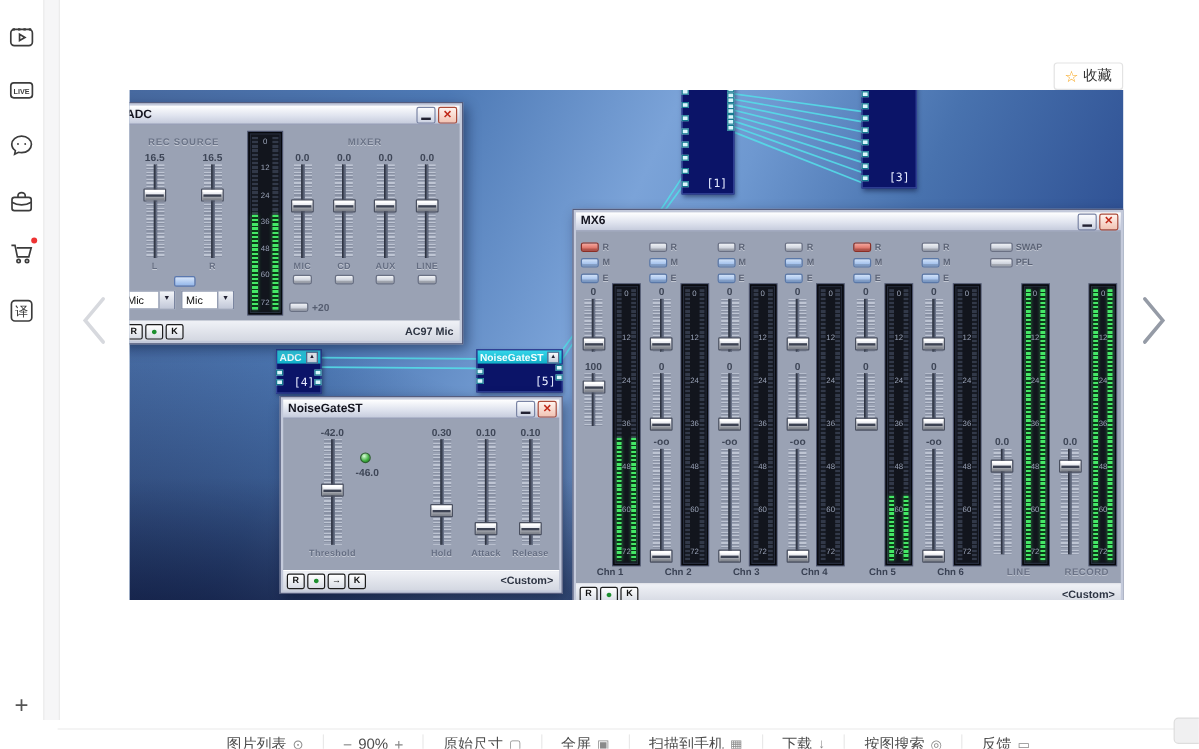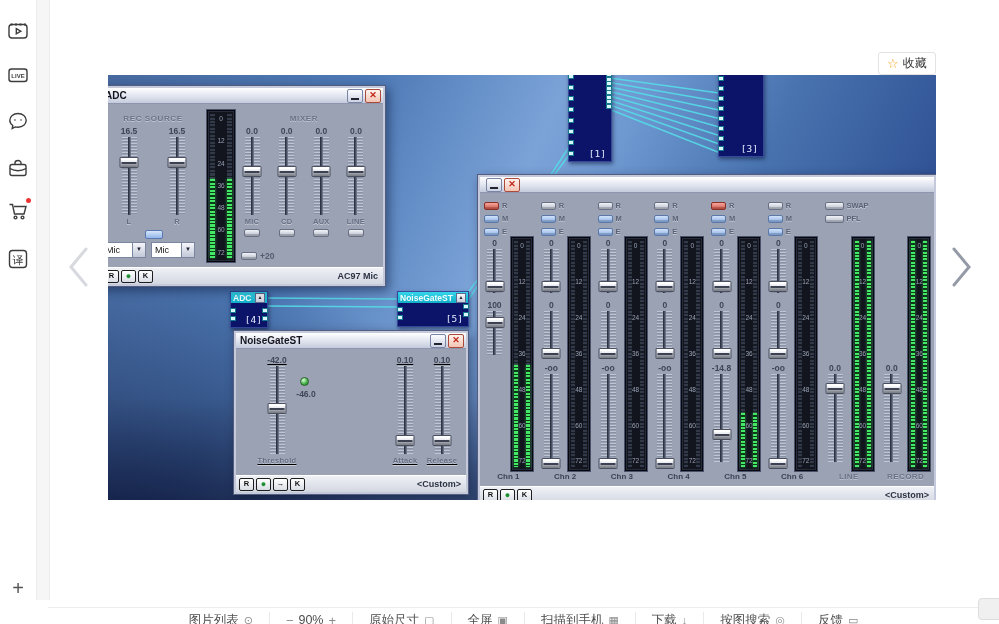--- a/index.html
+++ b/index.html
@@ -120,21 +120,21 @@
   .brow span{font-size:7.5px;font-weight:bold;color:#59617400;color:#5a6275;text-shadow:0 1px 0 rgba(255,255,255,.4);}
   .fg{position:absolute;left:1px;width:27px;}
   .fg .ftrack{margin:1px auto 0;}
   .fg-pan{top:45px;} .fg-aux{top:107px;} .fg-vol{top:170px;}
   .strip .level-meter{top:44px;height:232px;left:31px;width:20px;}
   .strip-name{position:absolute;top:279px;left:0;right:0;text-align:center;font-size:8px;font-weight:bold;color:#39415300;
               color:#3a4254;}
   .strip-name.master{color:#69728600;color:#6a7286;letter-spacing:.4px;text-shadow:0 1px 0 rgba(255,255,255,.35);}
 
   
-  .gate-col{position:absolute;top:6px;width:34px;text-decoration:underline;}
+  .gate-col{position:absolute;top:6px;width:34px;}
   .gate-led{position:absolute;width:7px;height:7px;border-radius:50%;background:radial-gradient(circle at 35% 30%,#d8ffd8,#3fae3f 60%,#1c7a24);
             border:1px solid #2e6030;}
   .gate-ledval{position:absolute;font-size:8.5px;font-weight:bold;color:#3e4657;}
 </style>
 </head>
 <body>
 
 <div class="sidebar">
   <div class="side-icon" style="top:20px">
     <svg width="22" height="22" viewBox="0 0 22 22" fill="none" stroke="#3c3c3c" stroke-width="1.4">
@@ -374,20 +374,27 @@
     <div class="win-body" id="gate-body">
       <div class="gate-led" style="left:64px;top:28px"></div>
       <div class="gate-ledval" style="left:50px;top:40px;width:40px;text-align:center">-46.0</div>
     <div class="fcol gate-col" style="left: 24px;">
           <div class="fval">-42.0</div>
           <div class="ftrack" style="height: 88px;">
             <div class="fknob" style="top: 42%;"></div>
           </div>
           <div class="flabel">Threshold</div>
         </div>
+        <div class="fcol gate-col" style="left: 115px;">
+          <div class="fval">0.30</div>
+          <div class="ftrack" style="height: 88px;">
+            <div class="fknob" style="top: 61%;"></div>
+          </div>
+          <div class="flabel">Hold</div>
+        </div>
         <div class="fcol gate-col" style="left: 152px;">
           <div class="fval">0.10</div>
           <div class="ftrack" style="height: 88px;">
             <div class="fknob" style="top: 78%;"></div>
           </div>
           <div class="flabel">Attack</div>
         </div>
         <div class="fcol gate-col" style="left: 189px;">
           <div class="fval">0.10</div>
           <div class="ftrack" style="height: 88px;">
@@ -402,20 +409,21 @@
           <span class="sb-btn dot">●</span>
           <span class="sb-btn">→</span>
           <span class="sb-btn">K</span>
         </span>
       <span class="sb-right">&lt;Custom&gt;</span>
     </div>
   </div>
 
   <div class="win" id="mx6-win" style="left:369px;top:99px;width:454px;height:326px">
     <div class="titlebar">
+      <span class="tb-title">MX6</span>
       <span class="cap min"></span>
       <span class="cap close">✕</span>
     </div>
     <div class="win-body">
       <div class="mx6-strips" id="mx6-strips">
           <div class="strip">
             <div class="strip-rows">
               <div class="brow">
                 <span class="sbtn red"></span>
                 <span>R</span>
@@ -628,26 +636,20 @@
               <div class="ftrack" style="height: 44px;">
                 <div class="fknob" style="top: 72%;"></div>
               </div>
             </div>
             <div class="fcol fg fg-aux">
               <div class="fval">0</div>
               <div class="ftrack" style="height: 44px;">
                 <div class="fknob" style="top: 84%;"></div>
               </div>
             </div>
-            <div class="fcol fg fg-vol">
-              <div class="fval">-14.8</div>
-              <div class="ftrack" style="height: 88px;">
-                <div class="fknob" style="top: 62%;"></div>
-              </div>
-            </div>
             <div class="level-meter" style="left: 31px; top: 44px; width: 20px; height: 232px;">
               <div class="m-col" style="left: 2px; width: 4px;"></div>
               <div class="m-lit" style="left: 2px; width: 4px; height: 54px;"></div>
               <div class="m-col" style="left: 14px; width: 4px;"></div>
               <div class="m-lit" style="left: 14px; width: 4px; height: 54px;"></div>
               <div class="m-nums">
                 <span>0</span>
                 <span>12</span>
                 <span>24</span>
                 <span>36</span>

